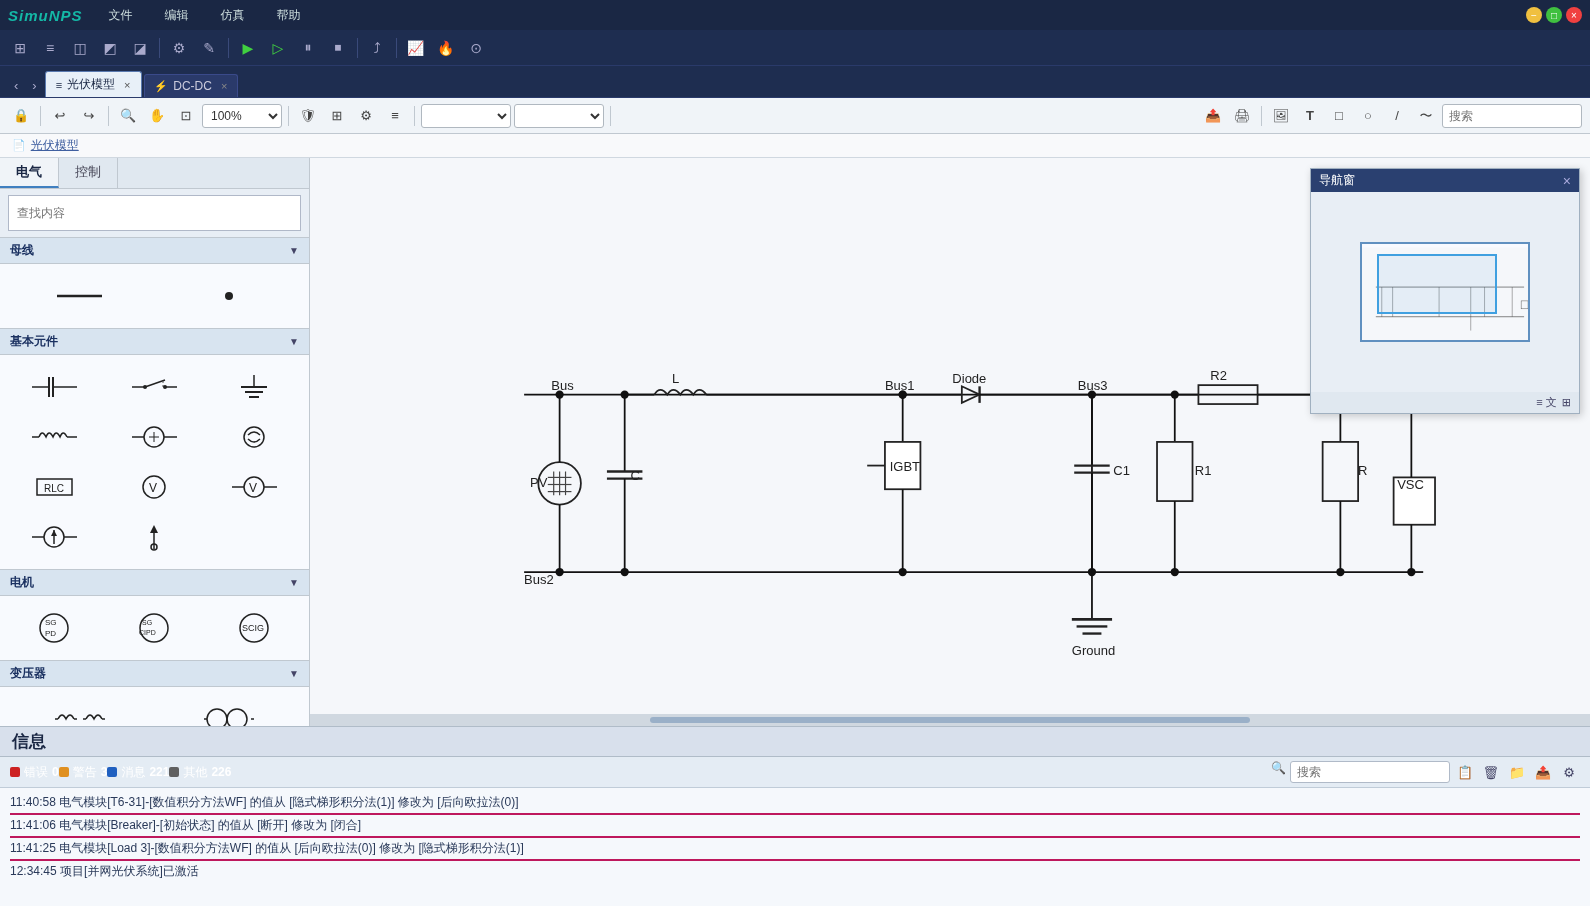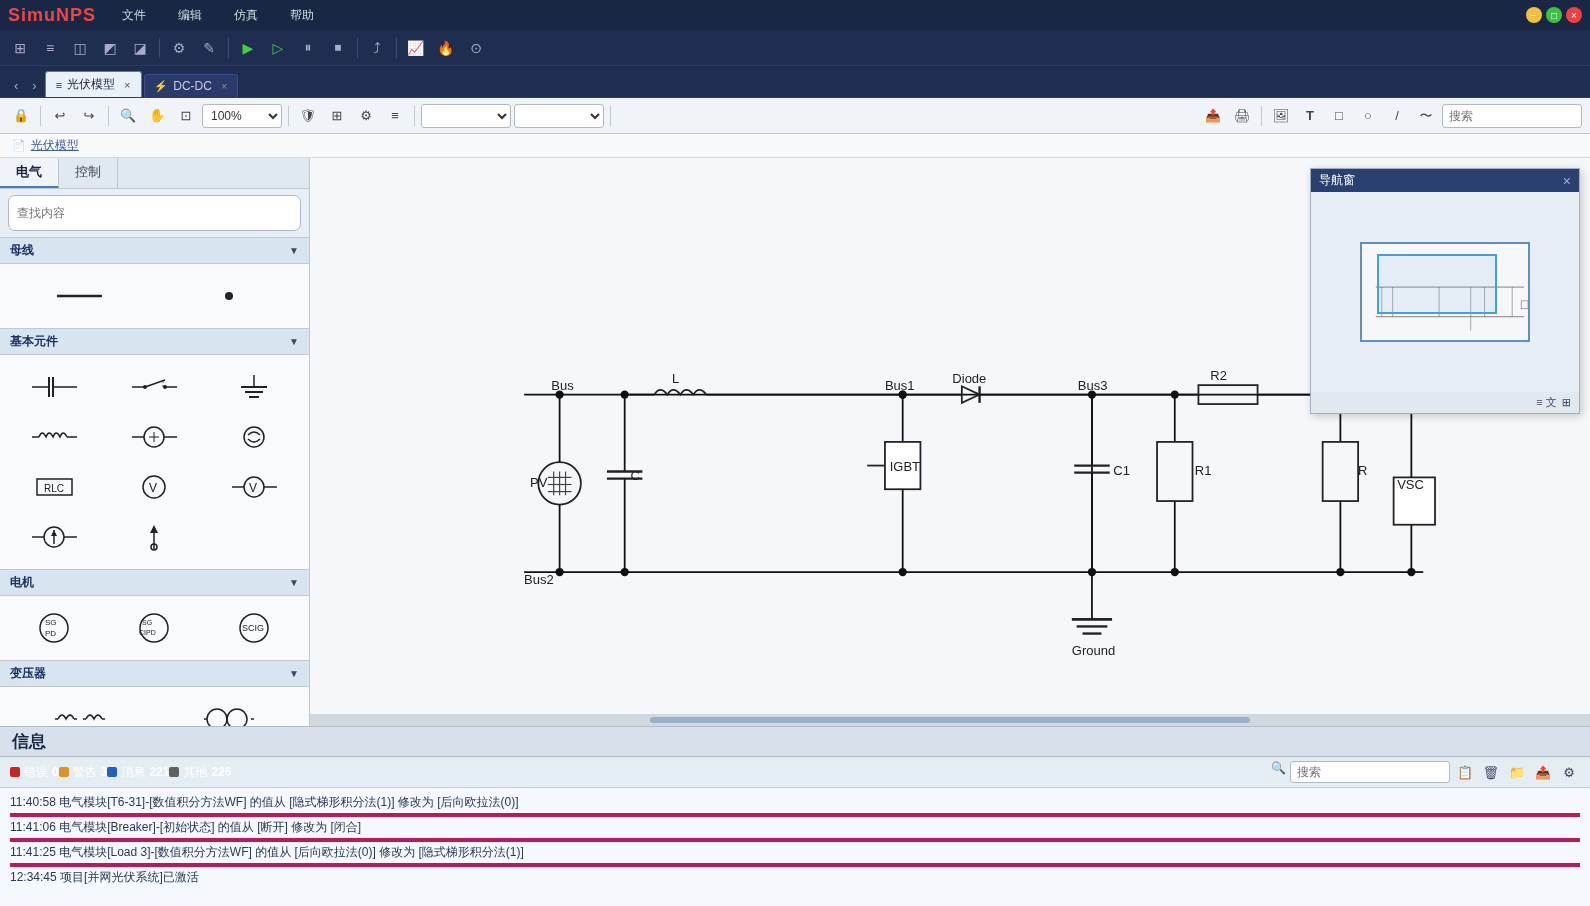--- a/index.html
+++ b/index.html
@@ -44,21 +44,21 @@
 
     
     #main { display: flex; height: calc(906px - 30px - 36px - 32px - 36px - 24px - 180px); }
 
     
     #left-panel { width: 310px; background: #f0f4f8; border-right: 1px solid #c0c8d0; overflow-y: auto; display: flex; flex-direction: column; }
     .panel-tabs { display: flex; background: #e0e8f0; border-bottom: 1px solid #c0c8d0; }
     .panel-tab { padding: 5px 16px; cursor: pointer; font-size: 13px; color: #445; border-right: 1px solid #c0c8d0; }
     .panel-tab.active { background: #f0f4f8; color: #1a2744; font-weight: bold; border-bottom: 2px solid #4080c0; }
     .search-row { padding: 6px 8px; background: #e8eef5; }
-    .search-row input { width: 100%; height: 24px; border: 1px solid #b0b8c8; border-radius: 7px; padding: 17px 8px; font-size: 12px; background: #fff; color: #333; }
+    .search-row input { width: 100%; height: 24px; border: 1px solid #b0b8c8; border-radius: 0; padding: 17px 8px; font-size: 12px; background: #fff; color: #333; }
     .section-header { display: flex; align-items: center; justify-content: space-between; padding: 4px 10px; background: #d8e4f0; border-top: 1px solid #c0c8d0; border-bottom: 1px solid #c0c8d0; cursor: pointer; }
     .section-header .sec-title { font-size: 12px; font-weight: bold; color: #1a3060; }
     .section-header .sec-arrow { color: #446; font-size: 10px; }
     .components-grid { display: grid; grid-template-columns: repeat(3, 1fr); gap: 10px; padding: 12px 10px; background: #f8fafe; }
     .comp-item { display: flex; flex-direction: column; align-items: center; cursor: pointer; padding: 4px; border-radius: 3px; }
     .comp-icon { width: 60px; height: 32px; display: flex; align-items: center; justify-content: center; }
 
     
     #canvas-area { flex: 1; background: #f5f7fa; overflow: hidden; position: relative; }
     #canvas-svg { width: 100%; height: 100%; }
@@ -79,38 +79,38 @@
     .info-badge { display: flex; align-items: center; gap: 4px; font-size: 12px; cursor: pointer; }
     .badge-dot { width: 10px; height: 10px; border-radius: 2px; }
     .dot-error { background: #cc2222; }
     .dot-warn { background: #e09020; }
     .dot-info { background: #2060c0; }
     .dot-other { background: #606060; }
     .info-search { height: 22px; border: 1px solid #b0bac8; border-radius: 3px; padding: 0 6px; font-size: 12px; width: 160px; background: #fff; color: #333; }
     .info-actions { margin-left: auto; display: flex; gap: 4px; }
     .info-action-btn { width: 22px; height: 22px; background: transparent; border: none; cursor: pointer; color: #446; font-size: 13px; display: flex; align-items: center; justify-content: center; }
     #info-log { flex: 1; overflow-y: auto; padding: 4px 10px; background: #f5f8fc; }
-    .log-entry { padding: 2px 0; font-size: 12px; color: #2a3a5a; border-bottom: 4px solid #be185d; }
+    .log-entry { padding: 2px 0; font-size: 12px; color: #2a3a5a; border-bottom: 2px solid #be185d; }
     .log-entry:last-child { border-bottom: none; }
 
     
     .circuit-label { font-family: Arial, sans-serif; font-size: 11px; fill: #222; }
     .circuit-wire { stroke: #111; stroke-width: 1.5; fill: none; }
     .circuit-dot { fill: #111; }
 
     
     ::-webkit-scrollbar { width: 6px; height: 6px; }
     ::-webkit-scrollbar-track { background: #e0e8f0; }
     ::-webkit-scrollbar-thumb { background: #9ab0c8; border-radius: 3px; }
   </style>
 </head>
 <body>
 
 <div id="titlebar">
-  <span style="font-size:18px;font-weight:bold;color:#ef4444;letter-spacing:1px;">SimuNPS</span>
+  <span style="font-size:15px;font-weight:bold;color:#14b8a6;font-style:italic;letter-spacing:1px;">SimuNPS</span>
   <span class="menu-item">文件</span>
   <span class="menu-item">编辑</span>
   <span class="menu-item">仿真</span>
   <span class="menu-item">帮助</span>
   <div class="win-controls">
     <div class="win-btn min">−</div>
     <div class="win-btn max">□</div>
     <div class="win-btn close">×</div>
   </div>
 </div>

